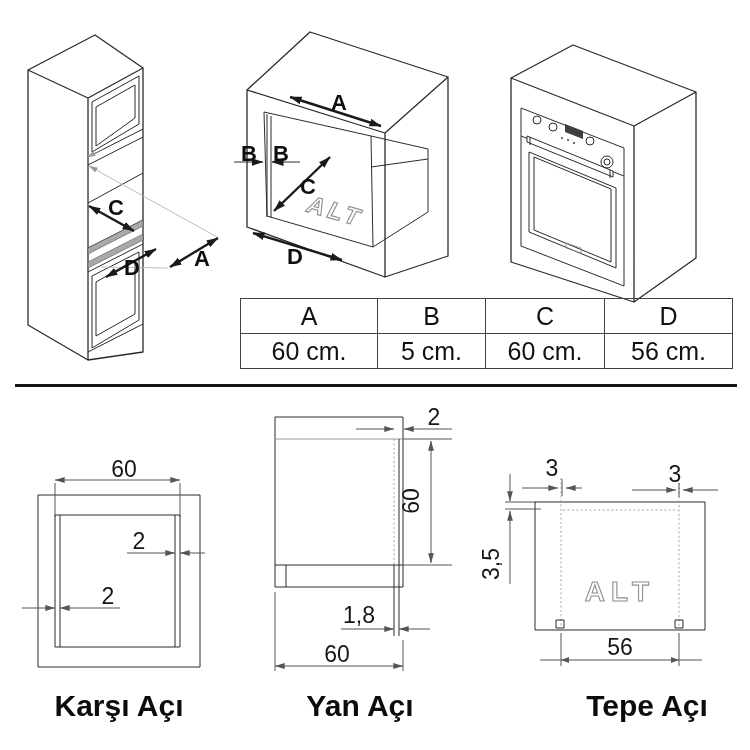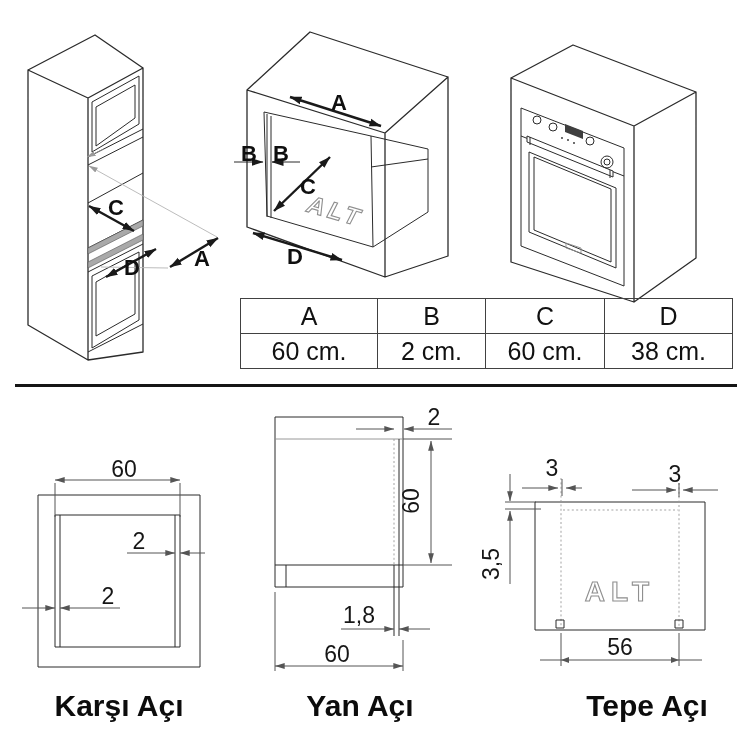--- a/index.html
+++ b/index.html
@@ -179,20 +179,20 @@
     </colgroup>
     <tbody>
       <tr>
         <th>A</th>
         <th>B</th>
         <th>C</th>
         <th>D</th>
       </tr>
       <tr>
         <td>60 cm.</td>
-        <td>2 cm.</td>
+        <td>5 cm.</td>
         <td>60 cm.</td>
-        <td>38 cm.</td>
+        <td>56 cm.</td>
       </tr>
     </tbody>
   </table>
 
 </div>
 
 </body></html>

